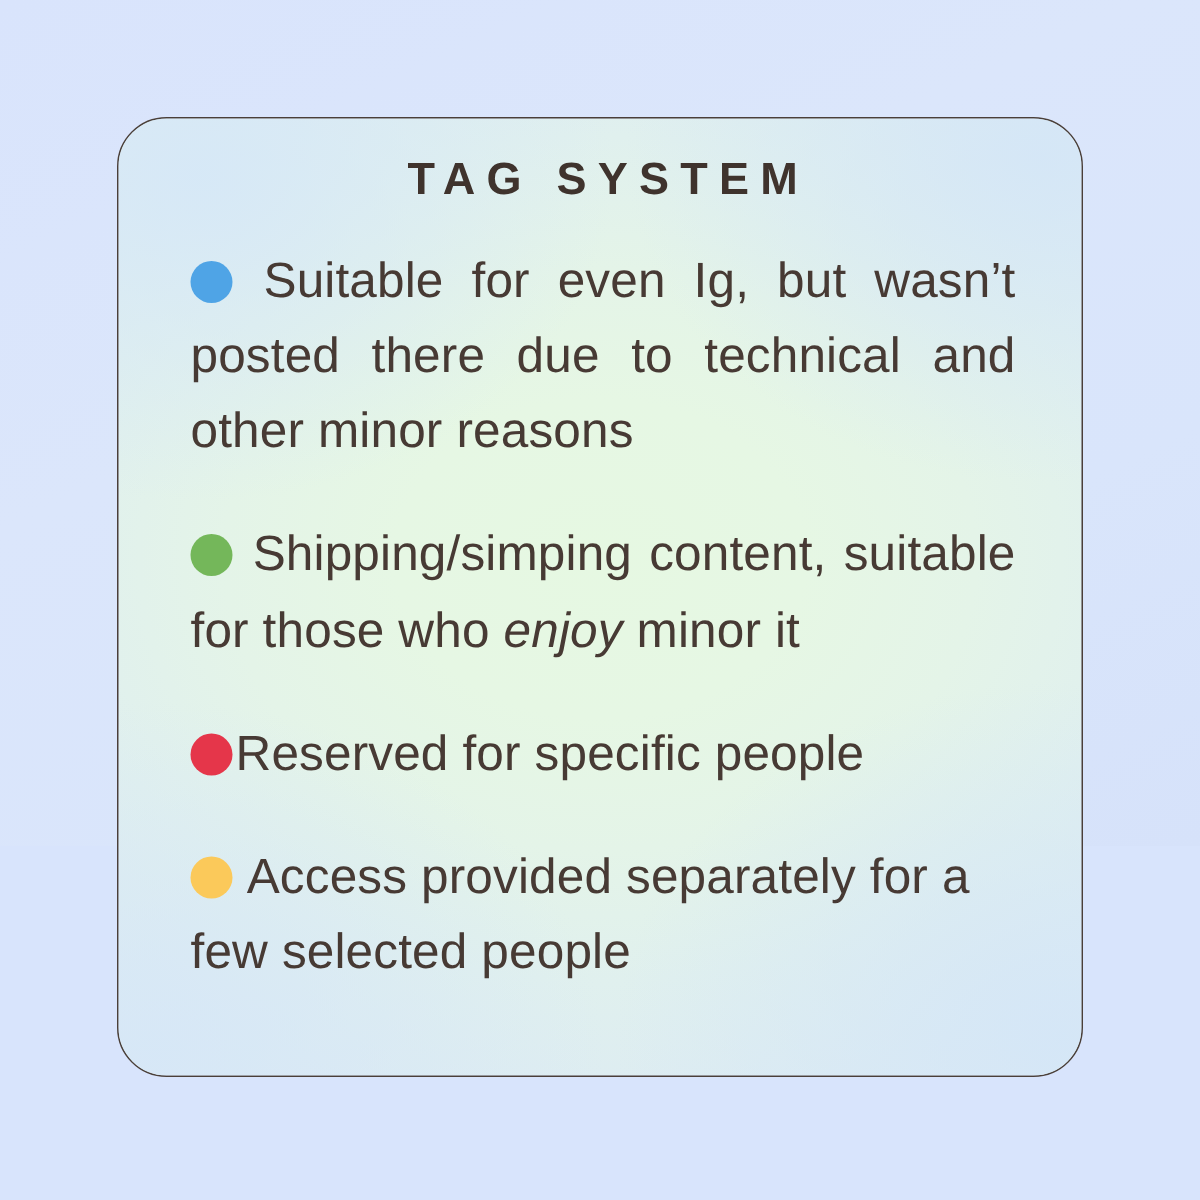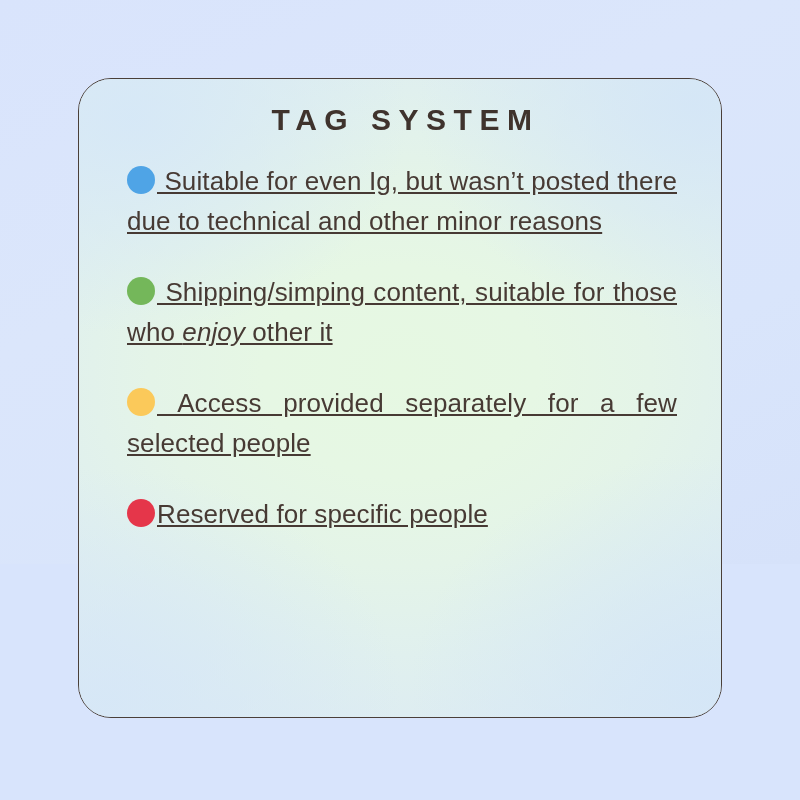--- a/index.html
+++ b/index.html
@@ -77,27 +77,26 @@
   }
 
   
   #tag-list {
     margin: 0;
     padding: 0;
     list-style: none;
   }
   .tag-item {
     margin: 0 0 32px 0;
-    font-size: 26px;
+    font-size: 33px;
     line-height: 1.52;
     color: #473a34;
     text-align: justify;
     text-justify: inter-word;
     letter-spacing: 0.1px;
-    text-decoration: underline;
   }
   .tag-item:last-child {
     margin-bottom: 0;
     text-align: left;
   }
   .tag-dot {
     display: inline-block;
     width: 28px;
     height: 28px;
     border-radius: 50%;
@@ -112,20 +111,20 @@
 <body>
 
 <div id="page">
   <div id="card">
     <div id="card-inner">
 
       <h1 id="title">TAG SYSTEM</h1>
 
       <ul id="tag-list">
           <li class="tag-item"><span class="tag-dot" style="background: rgb(79, 164, 230);"></span><span class="tag-text"><span> Suitable for even Ig, but wasn’t posted there due to technical and other minor reasons</span></span></li>
-          <li class="tag-item"><span class="tag-dot" style="background: rgb(116, 183, 90);"></span><span class="tag-text"><span> Shipping/simping content, suitable for those who </span><em>enjoy</em><span> other it</span></span></li>
+          <li class="tag-item"><span class="tag-dot" style="background: rgb(116, 183, 90);"></span><span class="tag-text"><span> Shipping/simping content, suitable for those who </span><em>enjoy</em><span> minor it</span></span></li>
+          <li class="tag-item"><span class="tag-dot" style="background: rgb(229, 54, 74);"></span><span class="tag-text"><span>Reserved for specific people</span></span></li>
           <li class="tag-item"><span class="tag-dot" style="background: rgb(251, 201, 90);"></span><span class="tag-text"><span> Access provided separately for a few selected people</span></span></li>
-          <li class="tag-item"><span class="tag-dot" style="background: rgb(229, 54, 74);"></span><span class="tag-text"><span>Reserved for specific people</span></span></li>
         </ul>
 
     </div>
   </div>
 </div>
 
 </body></html>

